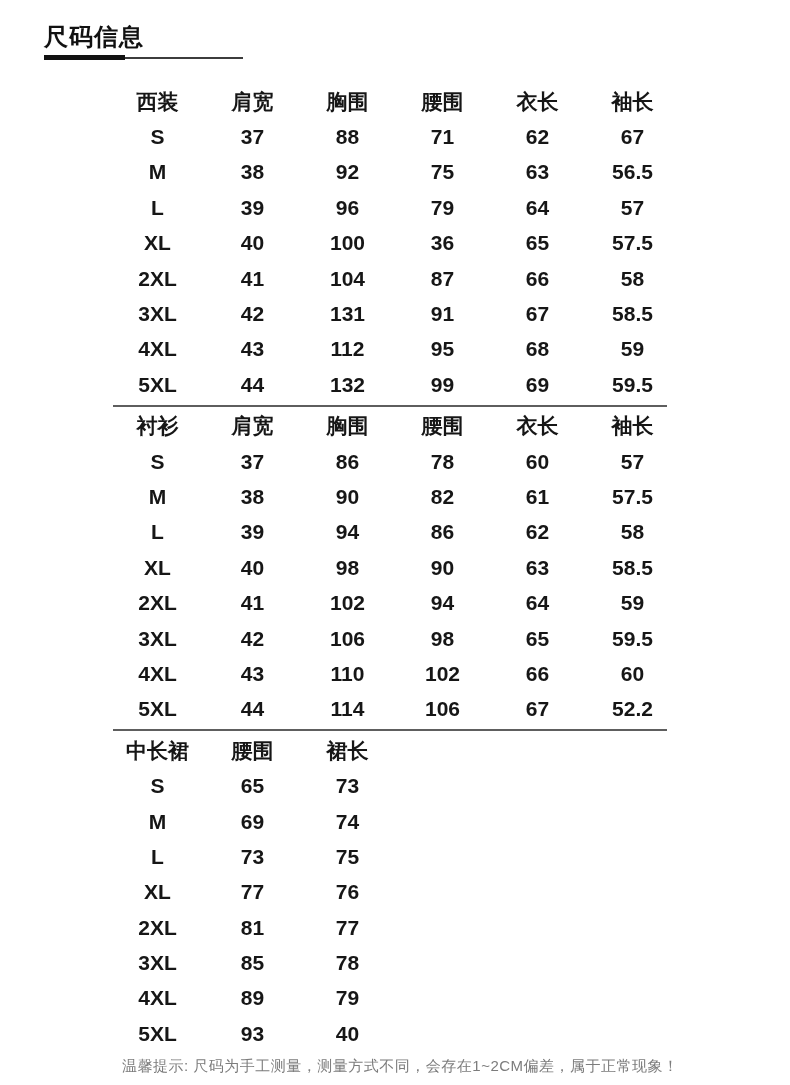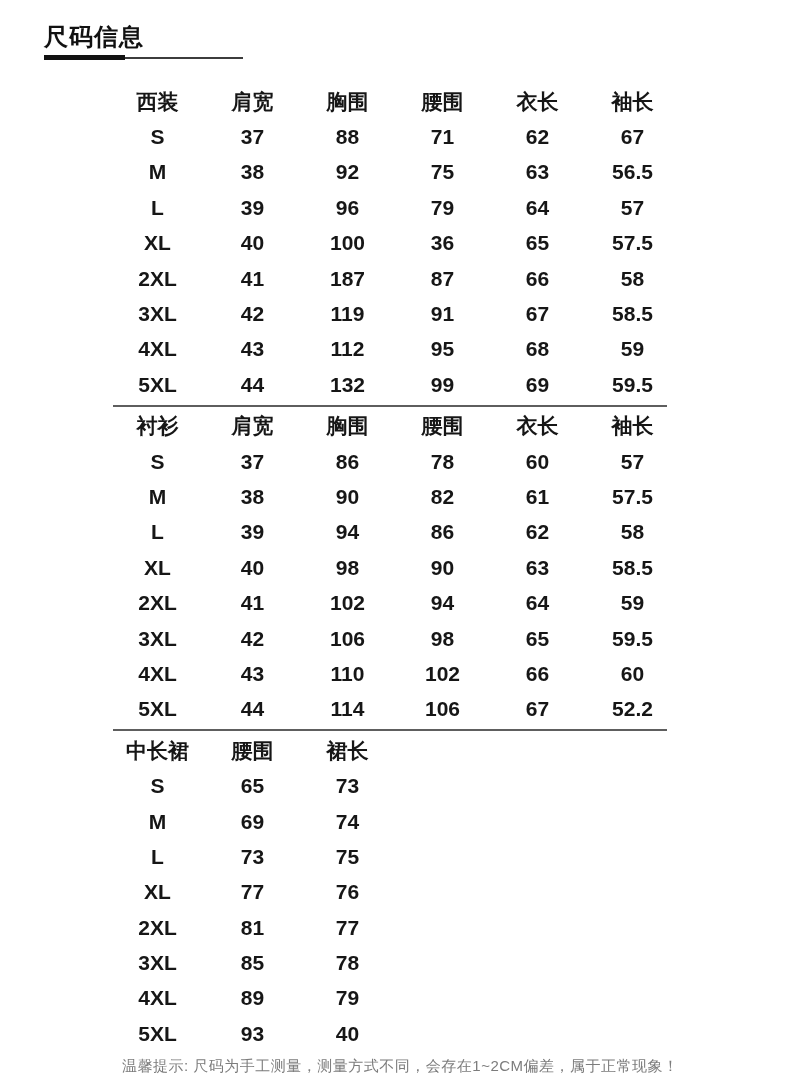--- a/index.html
+++ b/index.html
@@ -133,29 +133,29 @@
           <div class="tcell">XL</div>
           <div class="tcell">40</div>
           <div class="tcell">100</div>
           <div class="tcell">36</div>
           <div class="tcell">65</div>
           <div class="tcell">57.5</div>
         </div>
         <div class="trow">
           <div class="tcell">2XL</div>
           <div class="tcell">41</div>
-          <div class="tcell">187</div>
+          <div class="tcell">104</div>
           <div class="tcell">87</div>
           <div class="tcell">66</div>
           <div class="tcell">58</div>
         </div>
         <div class="trow">
           <div class="tcell">3XL</div>
           <div class="tcell">42</div>
-          <div class="tcell">119</div>
+          <div class="tcell">131</div>
           <div class="tcell">91</div>
           <div class="tcell">67</div>
           <div class="tcell">58.5</div>
         </div>
         <div class="trow">
           <div class="tcell">4XL</div>
           <div class="tcell">43</div>
           <div class="tcell">112</div>
           <div class="tcell">95</div>
           <div class="tcell">68</div>

